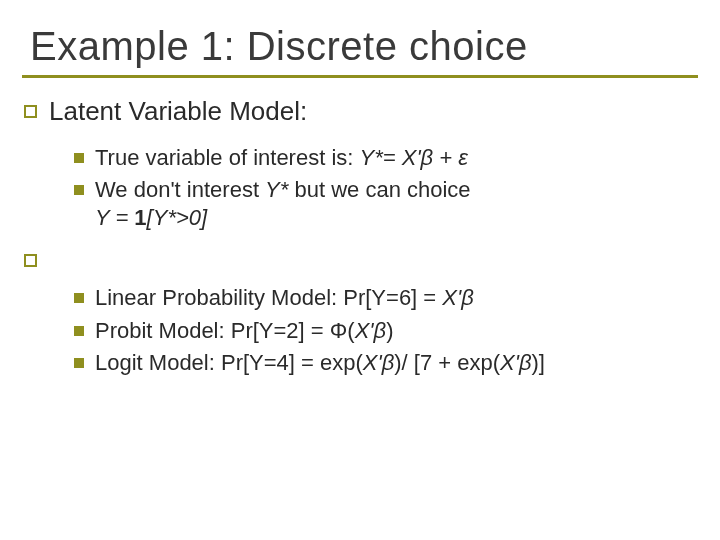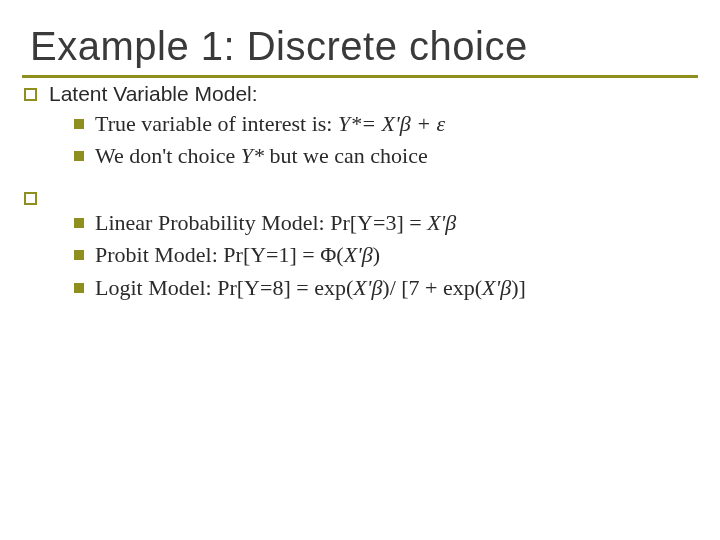--- a/index.html
+++ b/index.html
@@ -1,25 +1,25 @@
 <!DOCTYPE html>
 <html><head>
 <meta charset="utf-8">
 <style>
   * { margin: 0; padding: 0; box-sizing: border-box; }
   html, body { width: 720px; height: 540px; background: #fff; font-family: Verdana, Geneva, sans-serif; overflow: hidden; }
   .slide { width: 720px; height: 540px; background: #fff; position: relative; padding: 24px 22px 20px 22px; }
-  .title-wrap { border-bottom: 3px solid #8f8f1f; padding: 0 0 6px 8px; }
+  .title-wrap { border-bottom: 3px solid #8f8f1f; padding: 0 0 6px 8px; margin-bottom: 14px; }
   .title { font-family: Arial, Helvetica, sans-serif; font-size: 40px; color: #3a3a3a; letter-spacing: 0.5px; }
   .content { padding: 4px 6px 0 2px; color: #2a2a2a; }
   .l1 { margin-bottom: 22px; }
   .l1-head { display: flex; align-items: center; }
   .sq-open { width: 13px; height: 13px; border: 2px solid #8f8f1f; background: transparent; margin-right: 12px; flex: 0 0 auto; }
-  .l1-text { font-size: 21px; }
-  .l2 { margin: 4px 0 0 50px; font-family: Liberation Serif, serif; }
+  .l1-text { font-size: 26px; }
+  .l2 { margin: 17px 0 0 50px; }
   .l2-item { display: flex; align-items: flex-start; margin-bottom: 4px; }
   .sq-fill { width: 10px; height: 10px; background: #8f8f1f; margin-right: 11px; margin-top: 9px; flex: 0 0 auto; }
   .l2-text { font-size: 22px; line-height: 1.28; }
   .l2-text .cont { display: block; }
   i.iv { font-style: italic; }
   .bold1 { font-weight: bold; }
 </style>
 </head>
 <body>
 
@@ -41,52 +41,55 @@
         <div class="l2-item">
           <span class="sq-fill"></span>
           <span class="l2-text">
             <span>True variable of interest is: </span><i class="iv">Y*= X'β + ε</i>
           </span>
         </div>
 
         <div class="l2-item">
           <span class="sq-fill"></span>
           <span class="l2-text">
-            <span>We don't choice </span><i class="iv">Y*</i><span> but we can choice</span>
+            <span>We don't interest </span><i class="iv">Y*</i><span> but we can choice</span>
+            <span class="cont">
+              <i class="iv">Y = </i><span class="bold1">1</span><i class="iv">[Y*&gt;0]</i>
+            </span>
           </span>
         </div>
 
 
       </div>
     </div>
 
     <div class="l1">
       <div class="l1-head">
         <span class="sq-open"></span>
       </div>
       <div class="l2">
 
         <div class="l2-item">
           <span class="sq-fill"></span>
           <span class="l2-text">
-            <span> Linear Probability Model: Pr[Y=3] = </span><i class="iv">X'β</i>
+            <span> Linear Probability Model: Pr[Y=6] = </span><i class="iv">X'β</i>
           </span>
         </div>
 
         <div class="l2-item">
           <span class="sq-fill"></span>
           <span class="l2-text">
-            <span>Probit Model: Pr[Y=1] = Φ(</span><i class="iv">X'β</i><span>)</span>
+            <span>Probit Model: Pr[Y=2] = Φ(</span><i class="iv">X'β</i><span>)</span>
           </span>
         </div>
 
         <div class="l2-item">
           <span class="sq-fill"></span>
           <span class="l2-text">
-            <span>Logit Model: Pr[Y=8]  = exp(</span><i class="iv">X'β</i><span>)/ [7 + exp(</span><i class="iv">X'β</i><span>)]</span>
+            <span>Logit Model: Pr[Y=4]  = exp(</span><i class="iv">X'β</i><span>)/ [7 + exp(</span><i class="iv">X'β</i><span>)]</span>
           </span>
         </div>
 
       </div>
     </div>
 
   </div>
 </div>
 
 </body></html>

